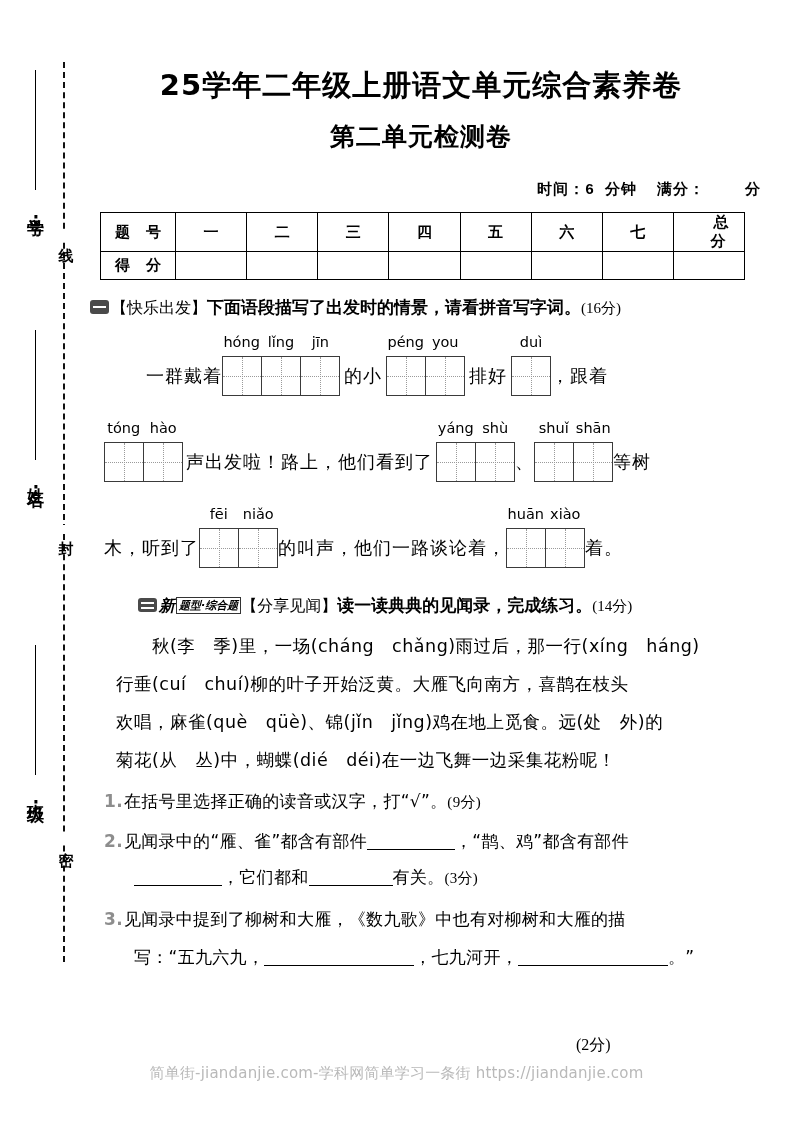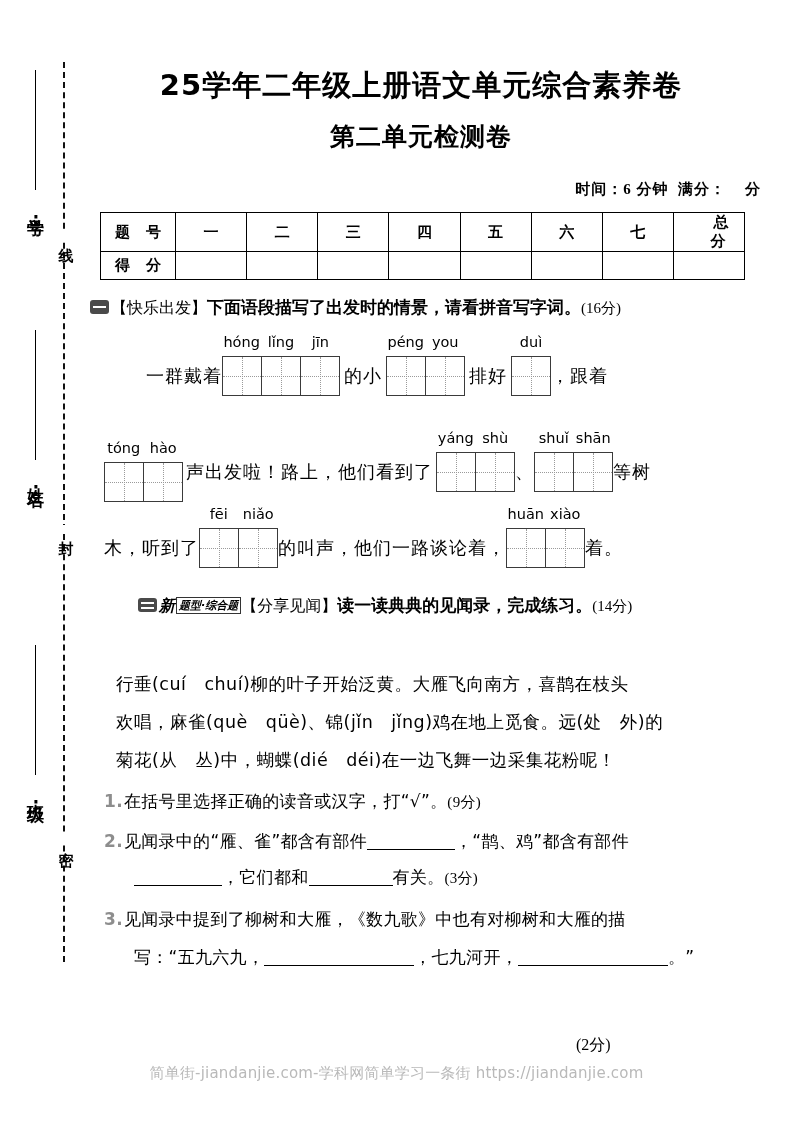--- a/index.html
+++ b/index.html
@@ -101,21 +101,21 @@
     font-family: "DejaVu Sans", "Liberation Sans", sans-serif;
     font-weight: bold;
     font-size: 25px;
     letter-spacing: 1px;
   }
 
   .meta-line {
     position: absolute;
     right: 32px;
     top: 180px;
-    font-family: Liberation Serif, serif;
+    font-family: Liberation Mono, monospace;
     font-weight: bold;
     font-size: 15px;
     letter-spacing: 1px;
     white-space: pre;
   }
 
   
   .score-table {
     position: absolute;
     left: 14px;
@@ -398,21 +398,21 @@
         <span class="grid"><span class="cell"></span><span class="cell"></span></span>
       </span><span class="hz" style="margin:15px 4px;">排好</span><span class="pin-wrap">
         <span class="pin-row">
           <span>duì</span>
         </span>
         <span class="grid"><span class="cell"></span></span>
       </span><span class="hz">，跟着</span>
     </div>
 
     <div class="ex-line" style="top:442px;">
-      <span class="pin-wrap" style="margin-left:18px;margin-top:20px;">
+      <span class="pin-wrap" style="margin-left:18px;">
         <span class="pin-row">
           <span>tóng</span>
           <span>hào</span>
         </span>
         <span class="grid"><span class="cell"></span><span class="cell"></span></span>
       </span><span class="hz" style="margin:0 3px;">声出发啦！路上，他们看到了</span><span class="pin-wrap">
         <span class="pin-row">
           <span>yáng</span>
           <span>shù</span>
         </span>
@@ -439,20 +439,21 @@
           <span>xiào</span>
         </span>
         <span class="grid"><span class="cell"></span><span class="cell"></span></span>
       </span><span class="hz">着。</span>
     </div>
 
     <div class="sec" style="top:594px;padding-left:48px;">
       <span class="num-badge two"></span><span class="tag-new">新</span><span class="tag-box">题型·综合题</span><span class="sec-bracket">【</span><span class="sec-bracket">分享见闻</span><span class="sec-bracket">】</span><span class="sec-title">读一读典典的见闻录，完成练习。</span><span class="sec-pts">(14分)</span>
     </div>
 
+    <div class="passage-line" style="top:634px;">　　秋(李　季)里，一场(cháng　chǎng)雨过后，那一行(xíng　háng)</div>
     <div class="passage-line" style="top:672px;">行垂(cuí　chuí)柳的叶子开始泛黄。大雁飞向南方，喜鹊在枝头</div>
     <div class="passage-line" style="top:710px;">欢唱，麻雀(què　qüè)、锦(jǐn　jǐng)鸡在地上觅食。远(处　外)的</div>
     <div class="passage-line" style="top:748px;">菊花(从　丛)中，蝴蝶(dié　déi)在一边飞舞一边采集花粉呢！</div>
 
     <div class="q" style="left:18px; top:790px;">
       <span class="qn">1.</span><span>在括号里选择正确的读音或汉字，打“√”。</span><span class="pts">(9分)</span>
     </div>
 
     <div class="q" style="left:18px; top:830px;">
       <span class="qn">2.</span><span>见闻录中的“雁、雀”都含有部件</span><span class="blank" style="width:88px;"></span><span>，“鹊、鸡”都含有部件</span>

